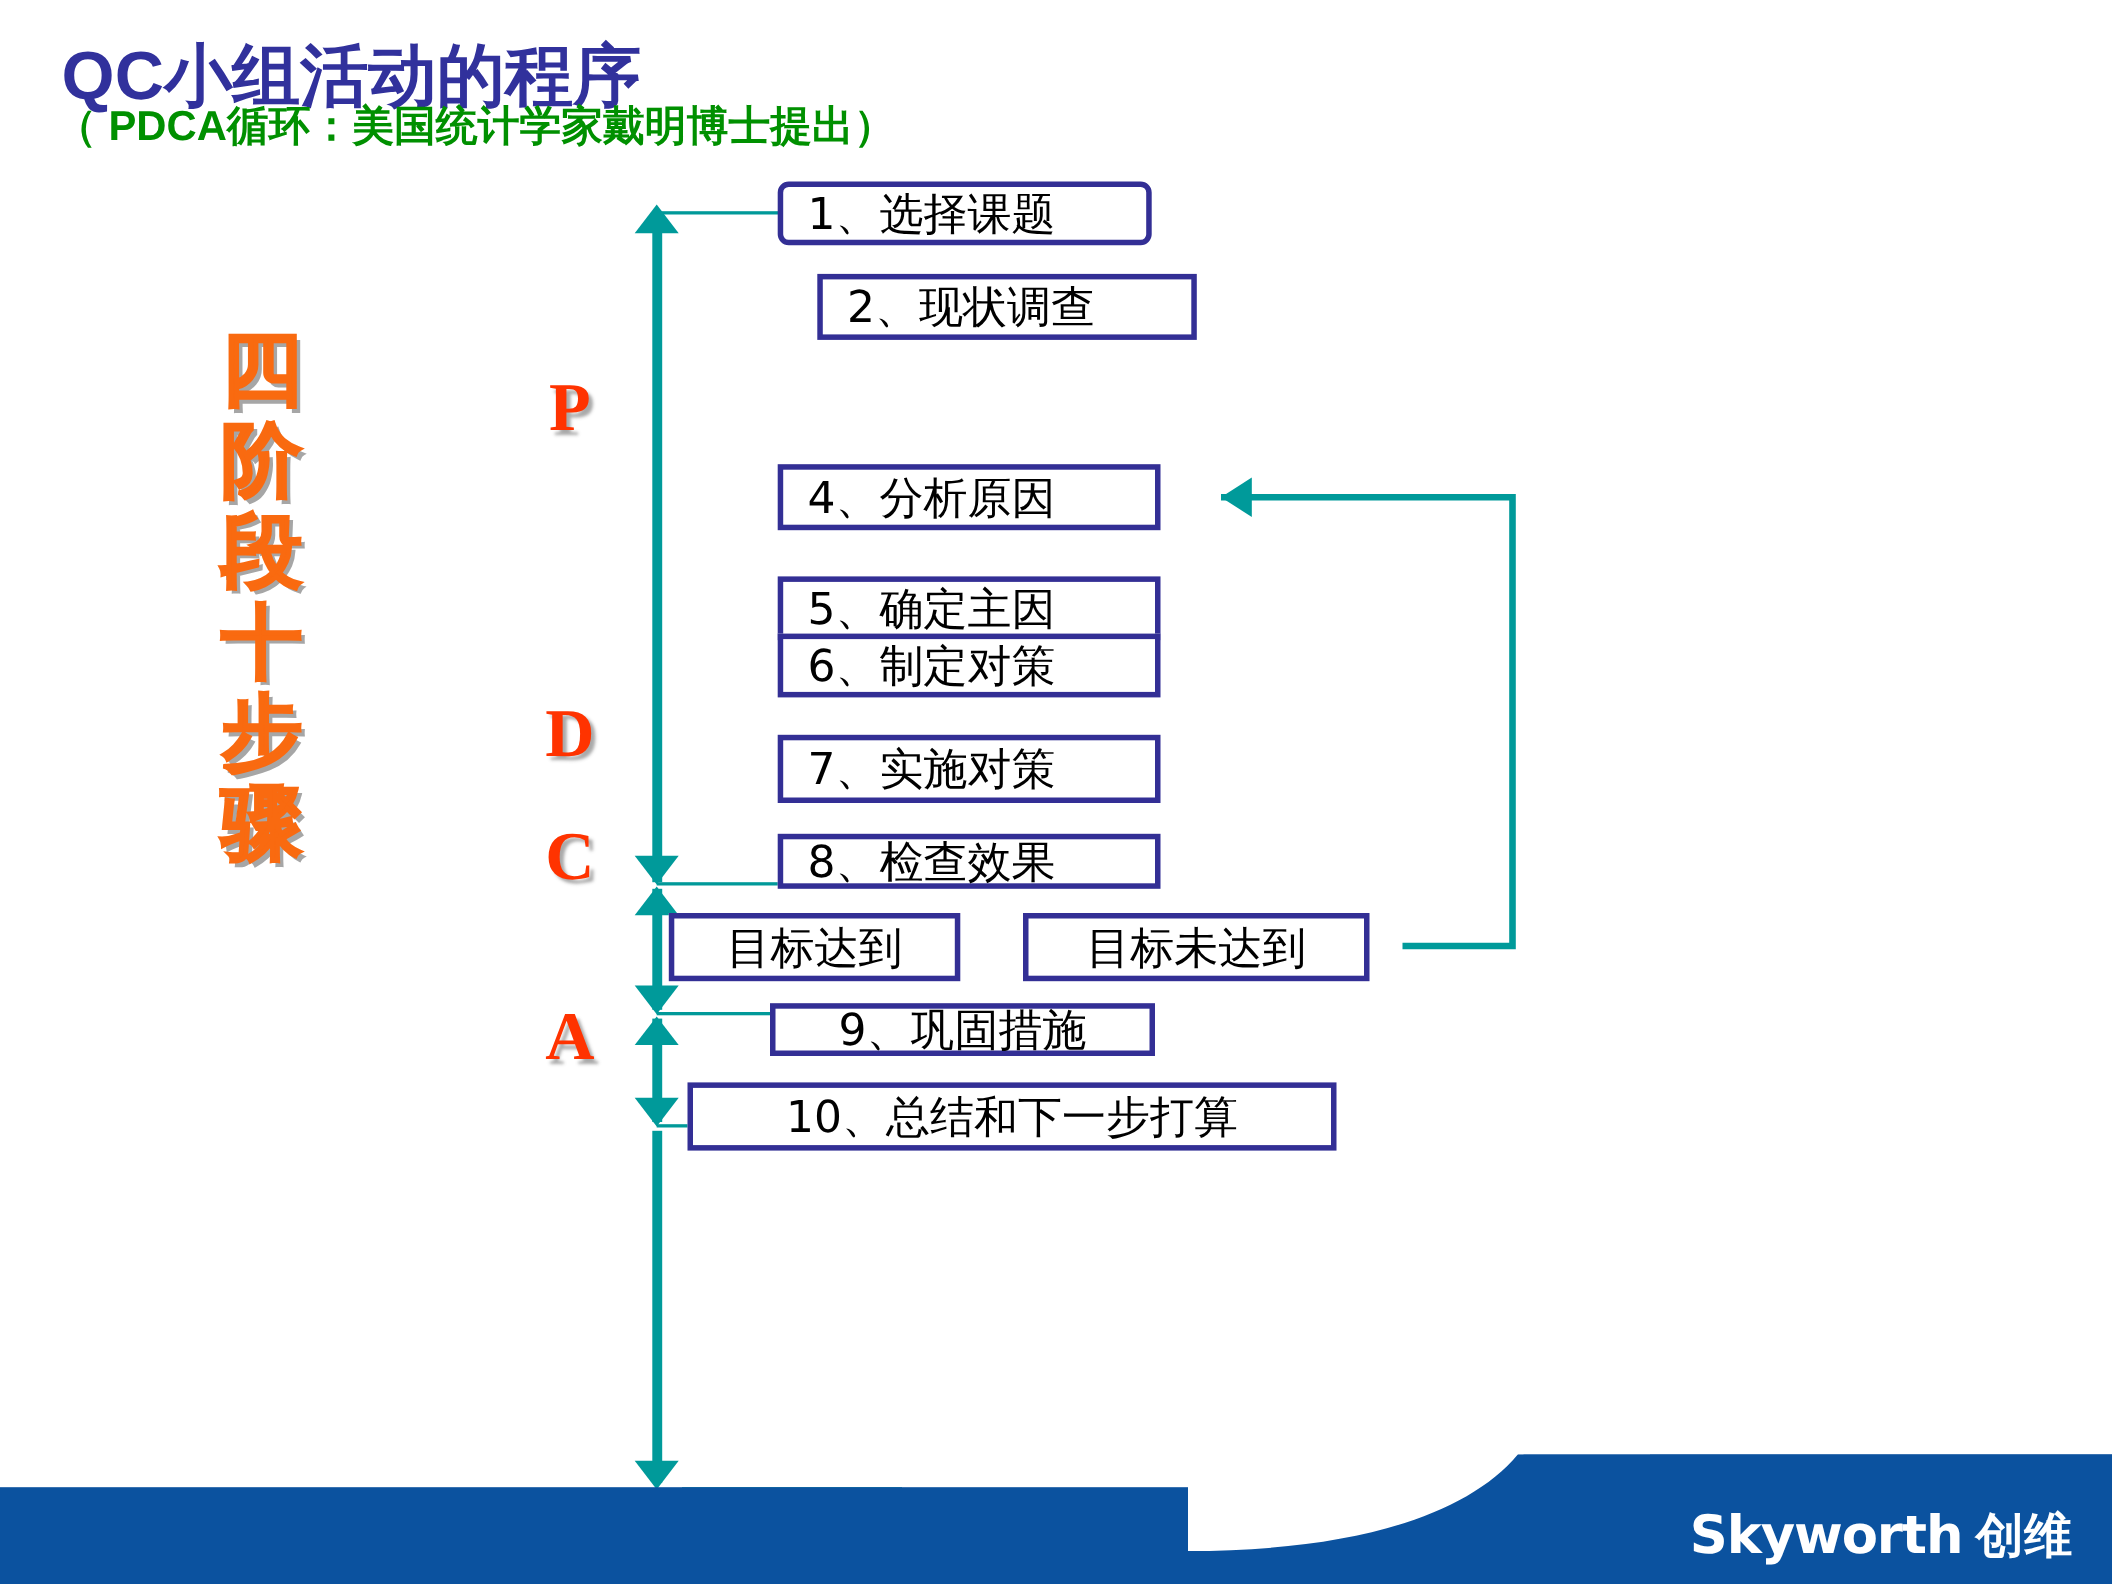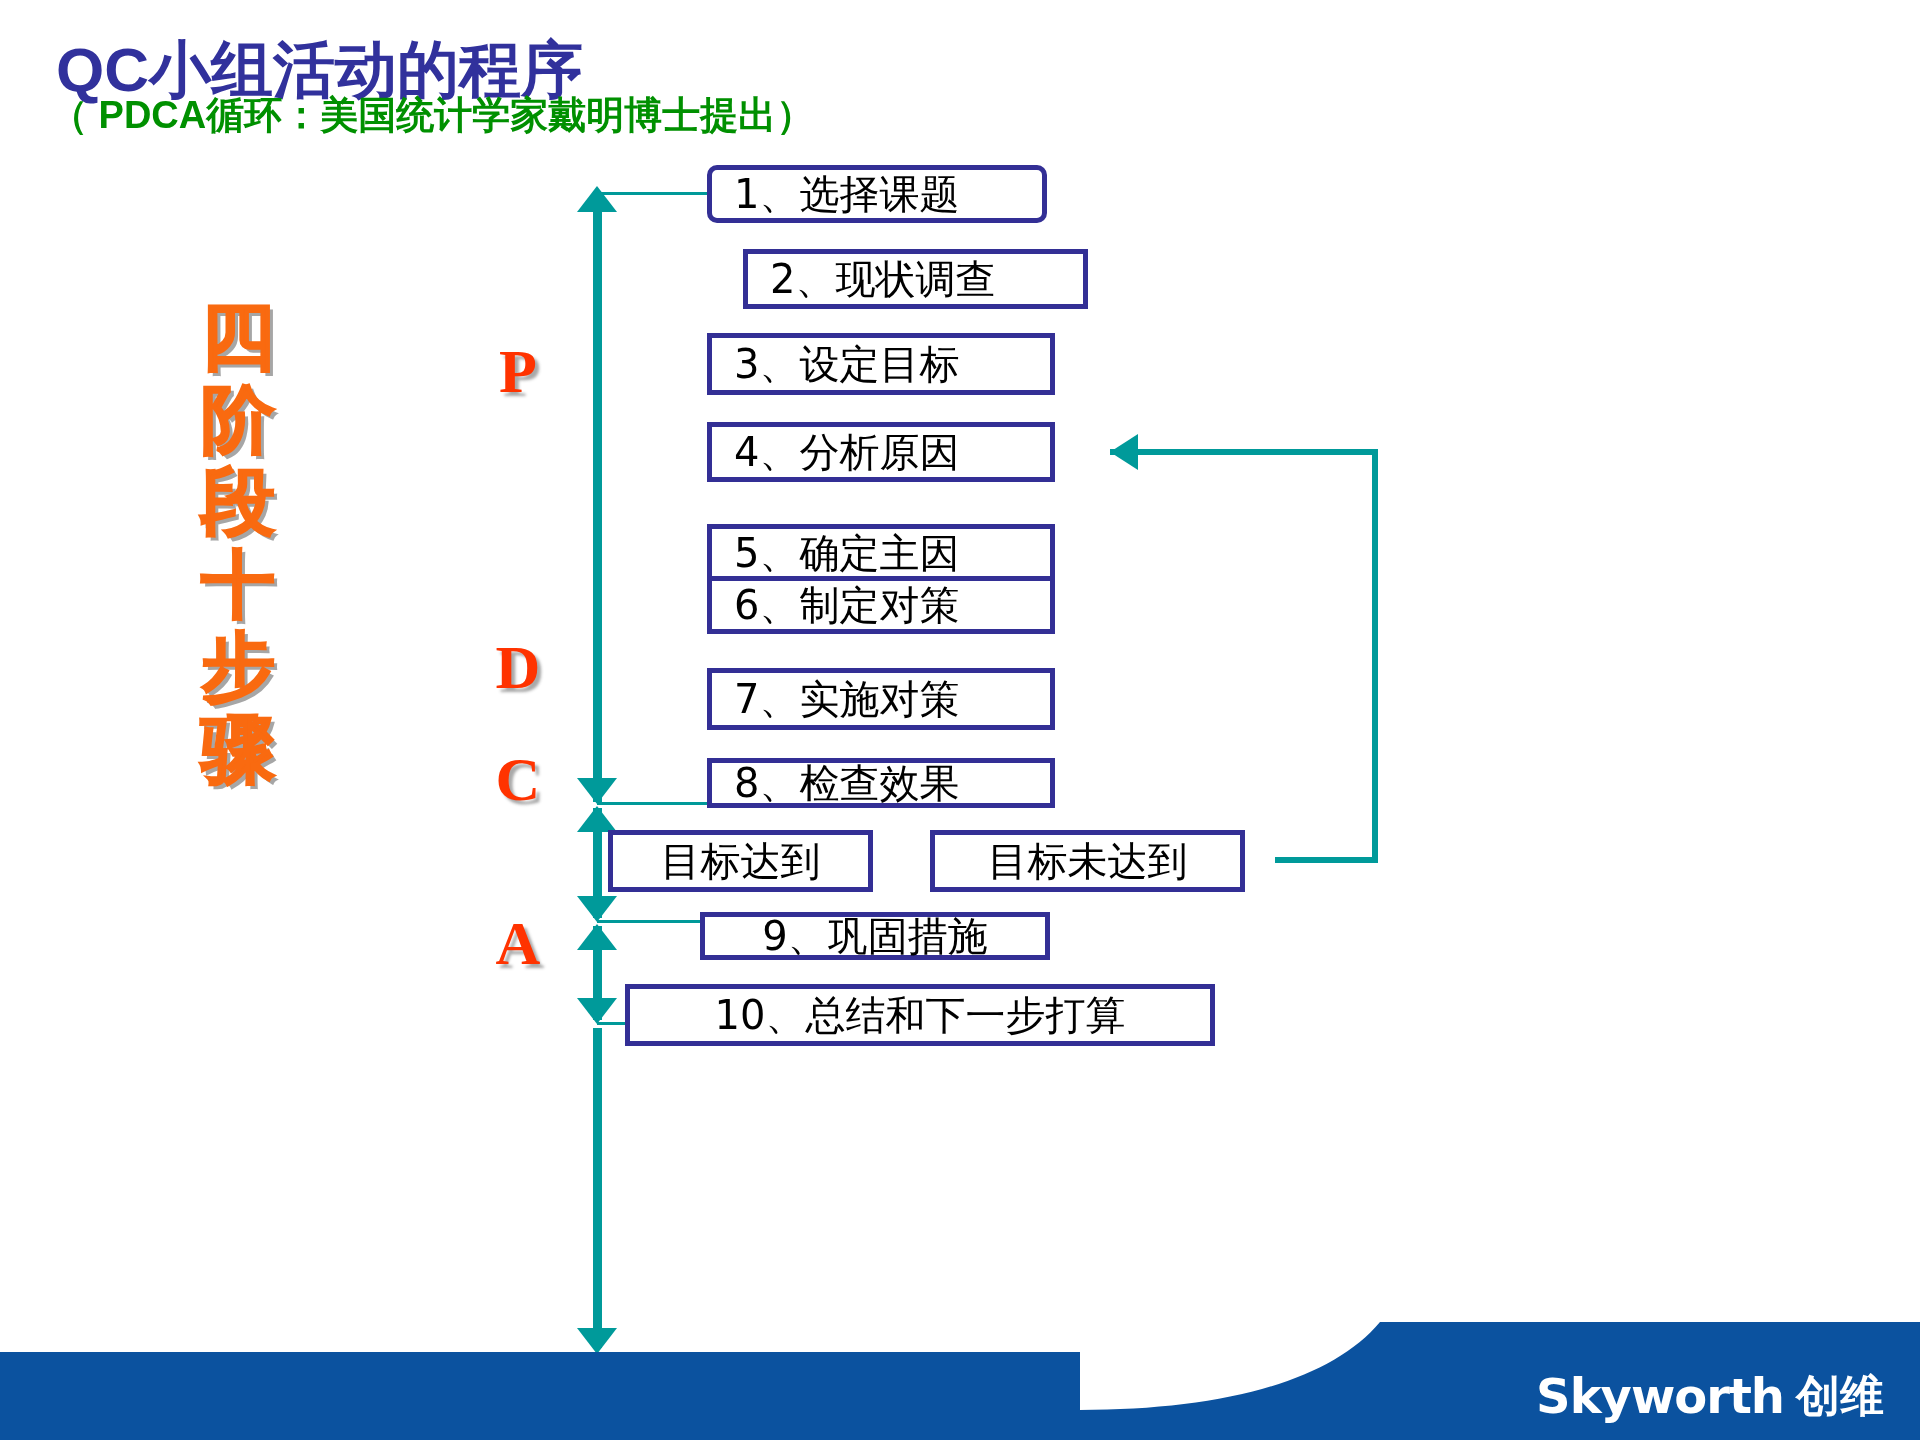--- a/index.html
+++ b/index.html
@@ -144,23 +144,20 @@
   <div class="pdca" style="left:483px;top:908px;">A</div>
 
   <div class="stepbox left" style="left:707px;top:165px;width:340px;height:58px;border-radius:10px;">
     <span>1、选择课题</span>
   </div>
 
   <div class="stepbox left" style="left:707px;top:249px;width:345px;height:60px;margin-left:36px;">
     <span>2、现状调查</span>
   </div>
 
-  <div class="stepbox left" style="left:707px;top:333px;width:348px;height:62px;">
-    <span>3、设定目标</span>
-  </div>
 
   <div class="stepbox left" style="left:707px;top:422px;width:348px;height:60px;">
     <span>4、分析原因</span>
   </div>
 
   <div class="stepbox left" style="left:707px;top:524px;width:348px;height:58px;">
     <span>5、确定主因</span>
   </div>
 
   <div class="stepbox left" style="left:707px;top:576px;width:348px;height:58px;">

